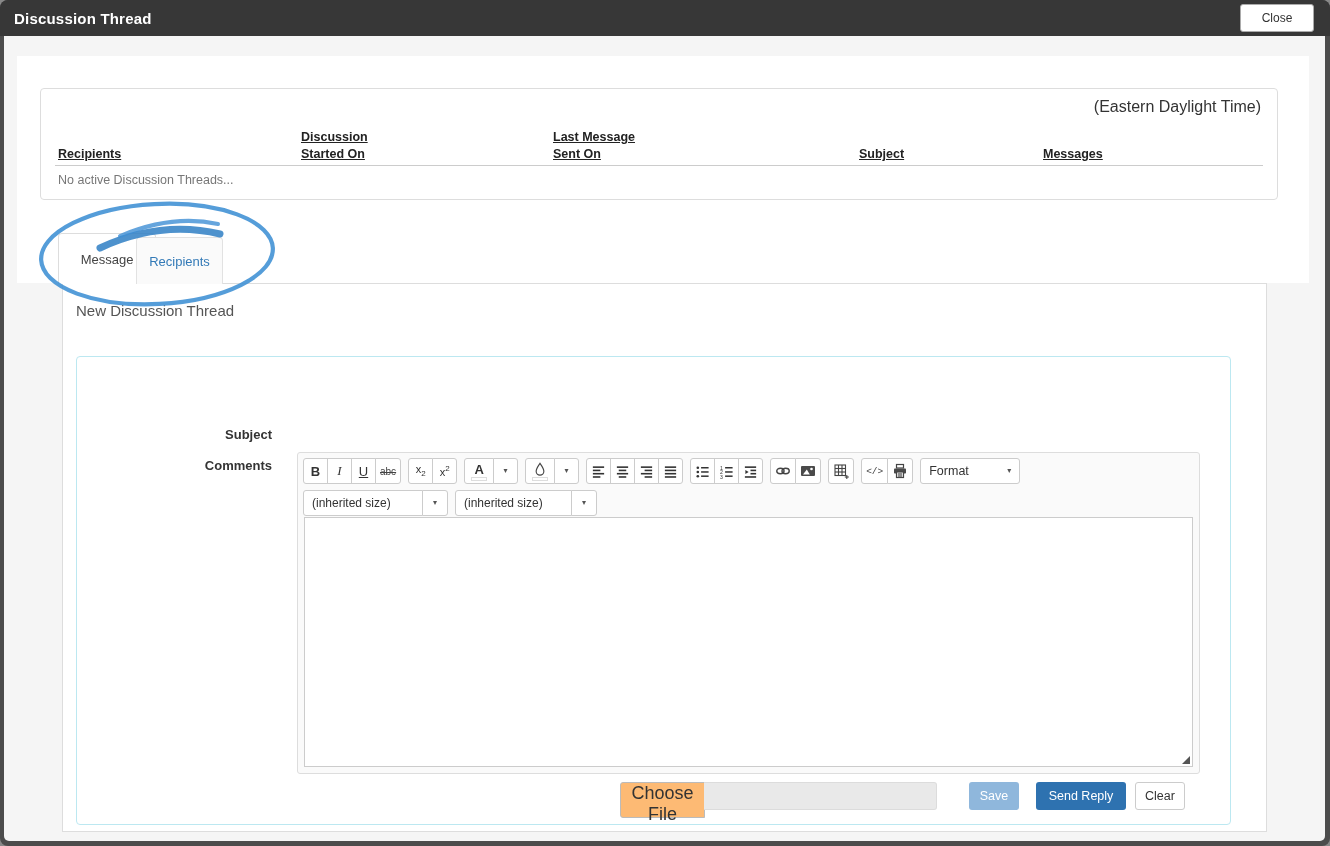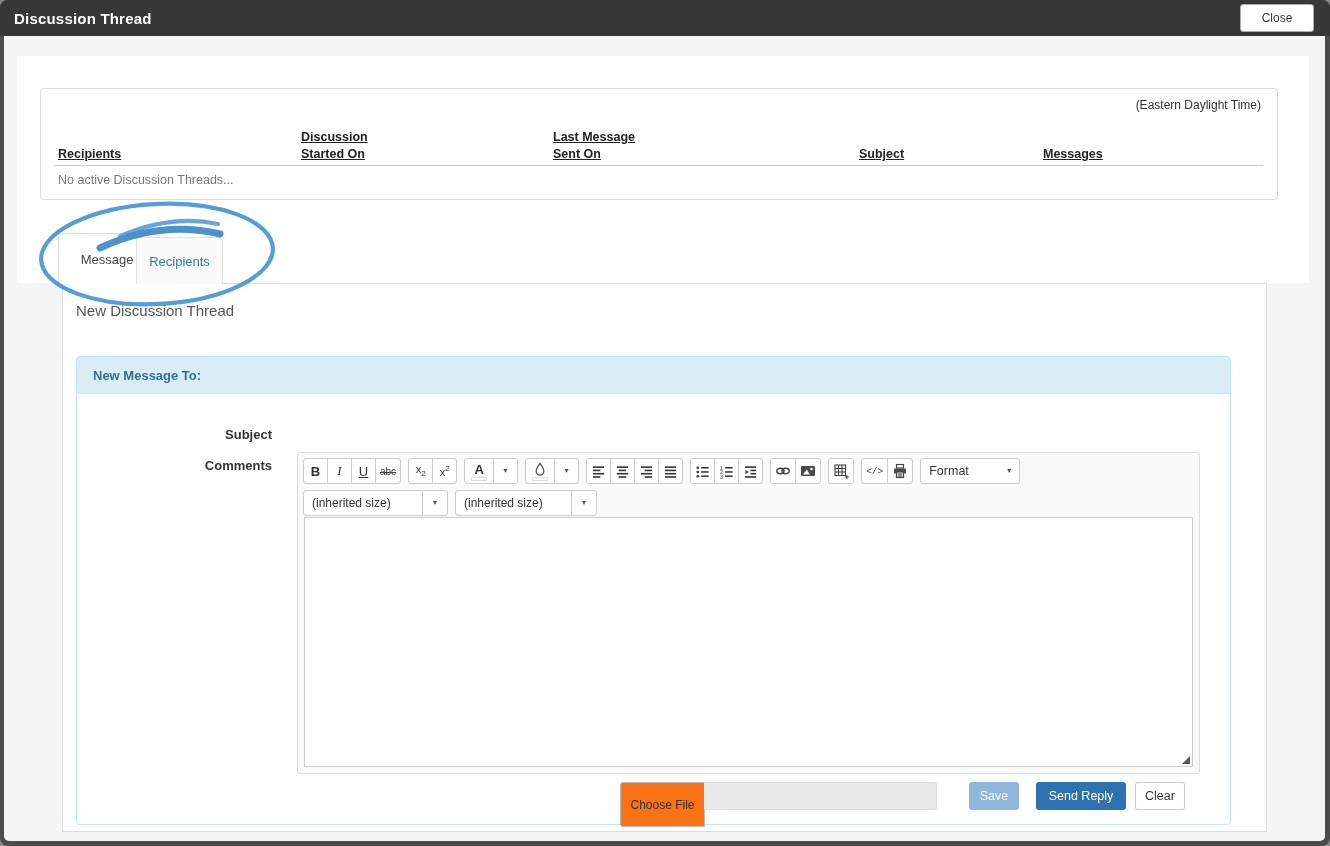--- a/index.html
+++ b/index.html
@@ -22,21 +22,21 @@
     position:absolute; left:4px; right:5px; top:36px; bottom:5px;
     background:#f5f5f5; border-radius:0 0 5px 5px; overflow:hidden;
   }
   .white-band { position:absolute; left:13px; top:20px; width:1292px; height:227px; background:#fff; }
 
   
   .threads-panel {
     position:absolute; left:36px; top:52px; width:1238px; height:112px;
     background:#fff; border:1px solid #ddd; border-radius:4px;
   }
-  .tz-note { position:absolute; right:16px; top:9px; font-size:12px; color:#333; }
+  .tz-note { position:absolute; right:16px; top:9px; font-size:16px; color:#333; }
   .thead { position:absolute; left:0; top:36px; height:38px; width:100%; }
   .th { position:absolute; bottom:0; display:flex; flex-direction:column; justify-content:flex-end; }
   .th span { font-size:12.5px; font-weight:bold; color:#222; line-height:17px; white-space:nowrap;text-decoration:underline; }
   .th-0 { left:17px; }  .th-1 { left:260px; } .th-2 { left:512px; } .th-3 { left:818px; } .th-4 { left:1002px; }
   .thead-rule { position:absolute; left:14px; right:14px; top:76px; height:0; border-top:1px solid #ccc; }
   .empty-row { position:absolute; left:17px; top:84px; font-size:12.5px; color:#777; }
 
   
   .tab {
     position:absolute; display:flex; align-items:center; justify-content:center;
@@ -131,23 +131,23 @@
     background:#fff; border:1px solid #ccc;
   }
   .resize-handle {
     position:absolute; right:2px; bottom:2px; width:0; height:0;
     border-left:8px solid transparent; border-bottom:8px solid #555; cursor:nwse-resize;
   }
 
   
   .actions { position:absolute; left:0; top:425px; width:100%; height:28px; }
   .choose-file-btn {
-    position:absolute; left:543px; top:0; width:85px; height:45px;
-    background:#f97316; border:1px solid #bbb; border-radius:3px 0 0 3px;
-    font-size:12px; color:#333; cursor:pointer;
+    position:absolute; left:543px; top:0; width:85px; height:36px;
+    background:#fdba74; border:1px solid #bbb; border-radius:3px 0 0 3px;
+    font-size:18px; color:#333; cursor:pointer;
   }
   .file-name-area {
     position:absolute; left:627px; top:0; width:233px; height:28px;
     background:#e9e9e9; border:1px solid #dcdcdc; border-left:none; border-radius:0 3px 3px 0;
   }
   .btn { position:absolute; top:0; height:28px; border:none; border-radius:3px; font-size:12.5px; cursor:pointer; }
   .save-btn { left:892px; width:50px; background:#8fb7dc; color:#fff; }
   .send-btn { left:959px; width:90px; background:#2e72b0; color:#fff; }
   .clear-btn { left:1058px; width:50px; background:#fff; border:1px solid #ccc; color:#333; }
 
@@ -201,23 +201,20 @@
     <svg class="annotation" viewBox="0 0 300 150">
       <ellipse cx="135" cy="70" rx="116" ry="50" fill="none" stroke="#3e8fd4" stroke-width="4.2" stroke-linecap="round" opacity="0.88" transform="rotate(-3 135 70)"></ellipse>
       <path d="M 78 64 Q 138 36 198 50" fill="none" stroke="#2f7fc4" stroke-width="7" stroke-linecap="round" opacity="0.85"></path>
       <path d="M 98 52 Q 150 30 196 40" fill="none" stroke="#3e8fd4" stroke-width="4" stroke-linecap="round" opacity="0.8"></path>
     </svg>
 
     <div class="content-panel">
       <div class="section-heading">New Discussion Thread</div>
 
       <div class="msg-panel">
-        <div class="msg-panel-header">
-          <span>New Message To:</span>
-        </div>
 
         <label class="field-label subject-label">Subject</label>
 
         <label class="field-label comments-label">Comments</label>
 
         <div class="editor">
           <div class="toolbar row1">
             <div class="tgroup">
               <div class="tbtn">
                   <span class="glyph-b">B</span>

